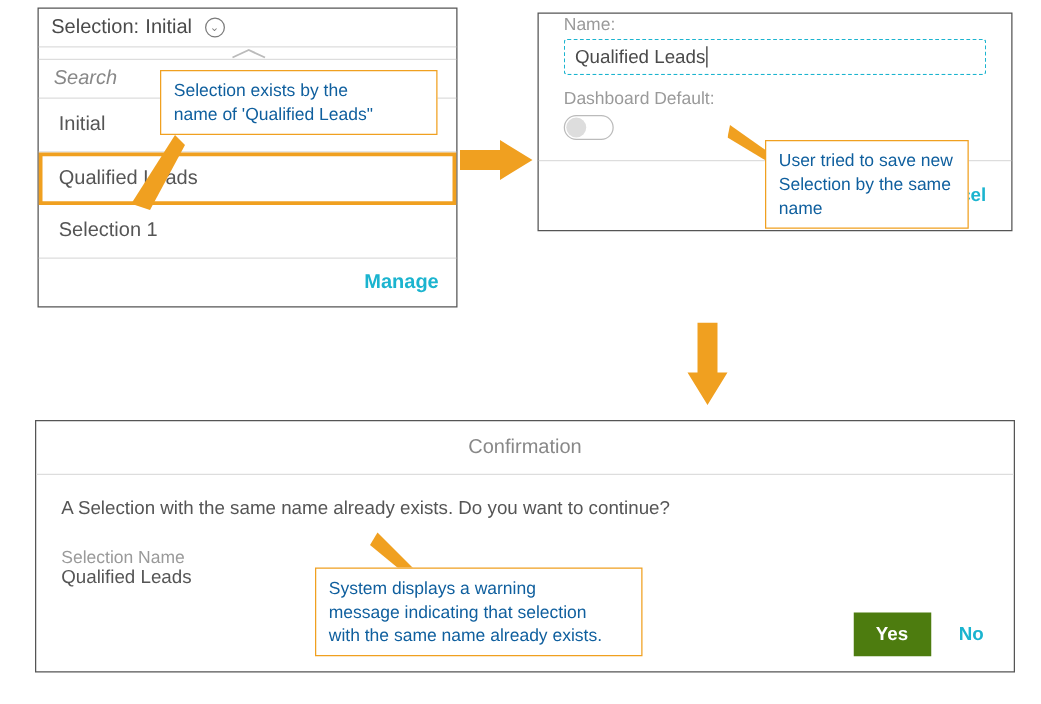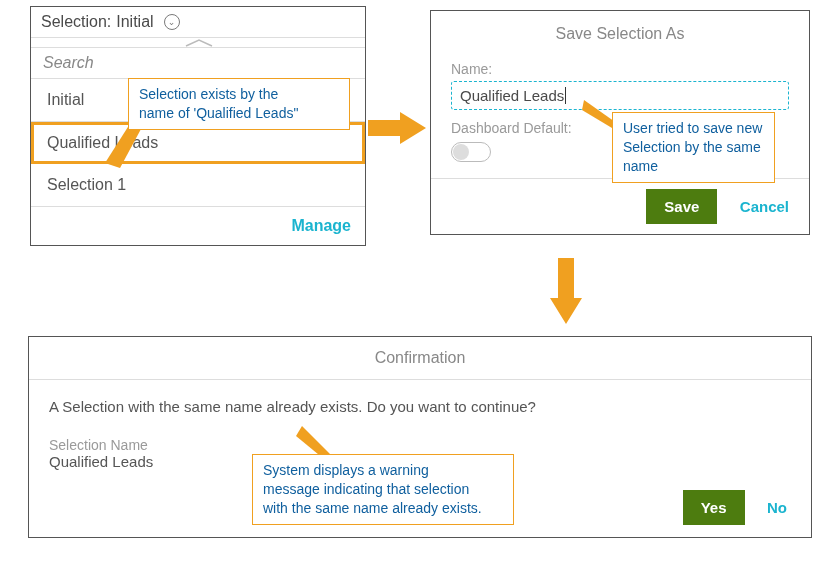--- a/index.html
+++ b/index.html
@@ -51,34 +51,33 @@
   </div>
   <div class="search-row">
     <span>Search</span>
   </div>
   <div class="list-item">Initial</div>
   <div class="list-item highlight">Qualified Leads</div>
   <div class="list-item">Selection 1</div>
   <div class="manage">Manage</div>
 </div>
 
-<div class="note" style="left:128px; top:78px; width:222px;">
+<div class="note" style="left:128px; top:56px; width:222px;">
   <div>Selection exists by the</div>
   <div>name of 'Qualified Leads"</div>
 </div>
 <svg class="arrow" style="left:100px; top:108px;" width="50" height="70">
   <polygon points="40,0 5,55 20,60 48,8" fill="#f0a020"></polygon>
 </svg>
 
 <svg class="arrow" style="left:368px; top:108px;" width="60" height="40">
   <polygon points="0,12 32,12 32,4 58,20 32,36 32,28 0,28" fill="#f0a020"></polygon>
 </svg>
 
 <div class="panel" style="left:430px; top:10px; width:380px;">
-  <div class="dlg-title">Save Selection As</div>
   <div class="lbl">Name:</div>
   <div class="name-input">
     <span>Qualified Leads</span><span style="border-left:1px solid #333; margin-left:1px;"></span>
   </div>
   <div class="lbl">Dashboard Default:</div>
   <div class="toggle"></div>
   <div class="btn-row">
     <span class="btn-p">Save</span>
     <span class="btn-s">Cancel</span>
   </div>

